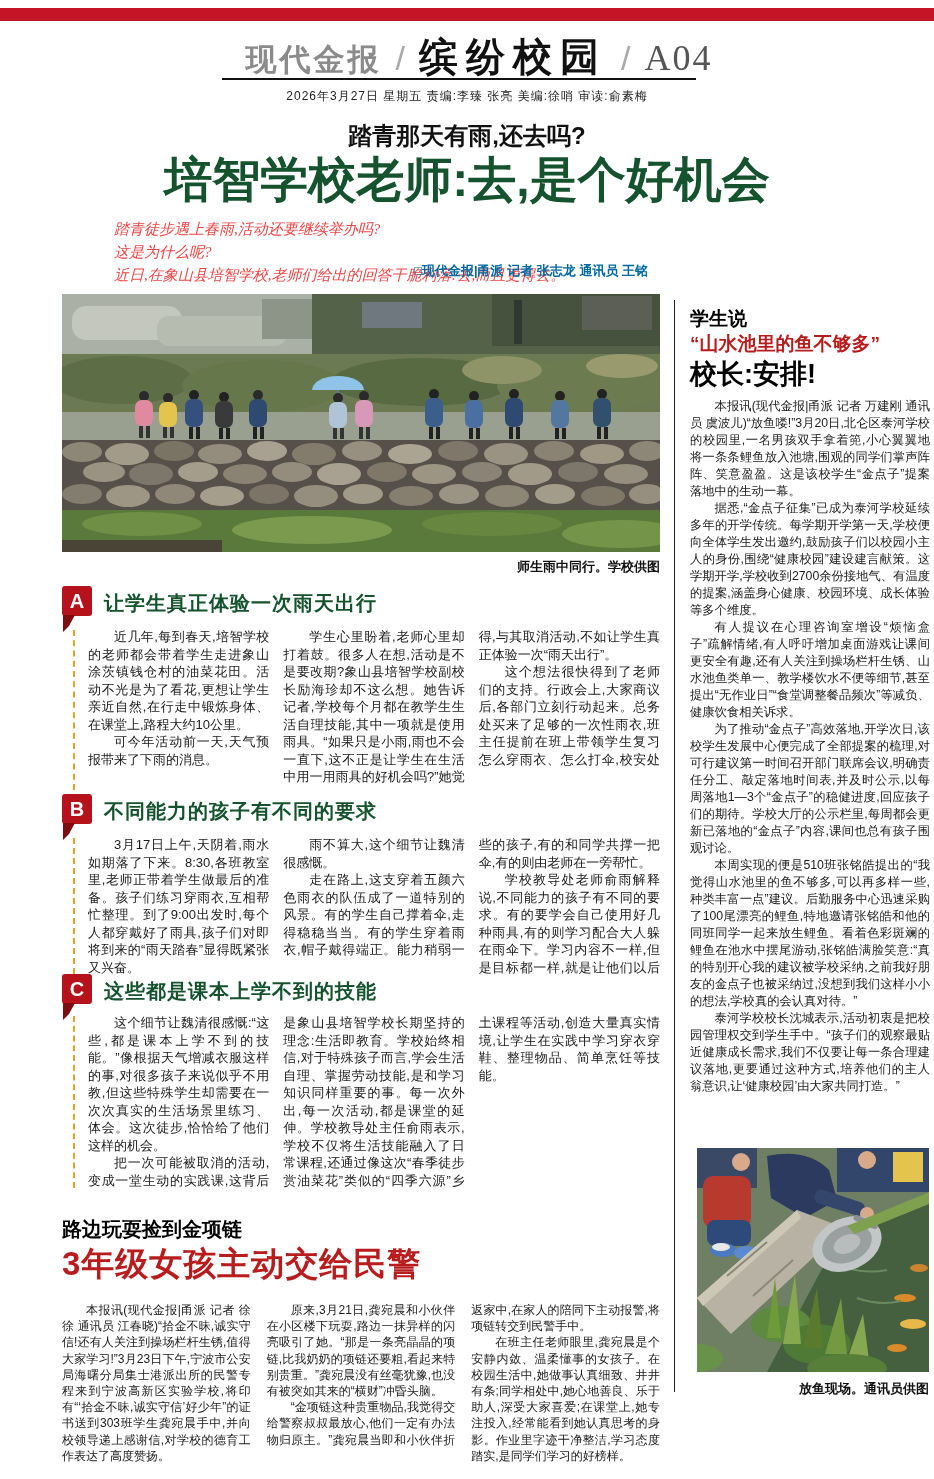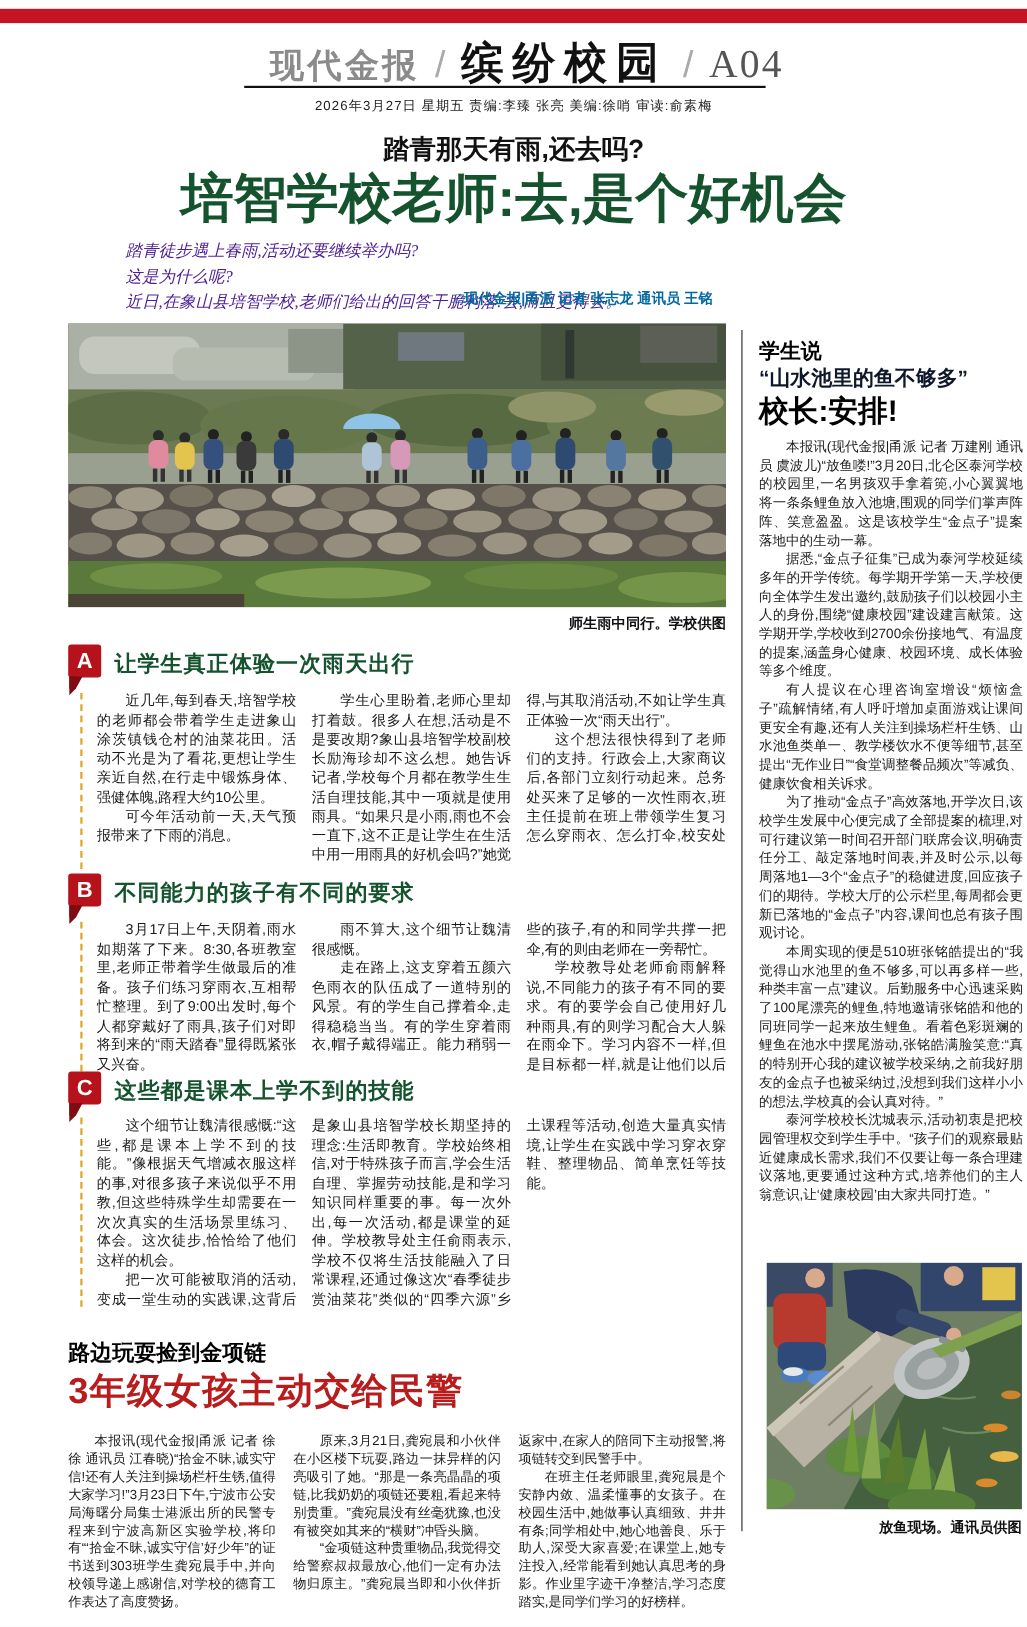--- a/index.html
+++ b/index.html
@@ -15,21 +15,21 @@
   .paper-name { font-size:31px; font-weight:bold; color:#8b8b8b; letter-spacing:3px; font-family:"Liberation Serif", serif; }
   .m-sep { font-size:34px; color:#aaaaaa; padding:0 14px; font-weight:normal; }
   .section-name { font-size:39px; font-weight:bold; color:#111; letter-spacing:8px; }
   .page-no { font-size:36px; color:#555; font-family:"Liberation Serif", serif; letter-spacing:2px; }
   .m-rule { position:absolute; left:222px; top:78px; width:474px; height:2px; background:#111; }
   .dateline { position:absolute; left:0; top:88px; width:934px; text-align:center; font-size:12px; color:#222; letter-spacing:1px; }
 
   
   .kicker { position:absolute; left:0; top:120px; width:934px; text-align:center; font-size:24px; font-weight:bold; color:#111; }
   .headline { position:absolute; left:0; top:148px; width:934px; text-align:center; font-size:48px; font-weight:900; color:#14532d; letter-spacing:0px; }
-  .lede { position:absolute; left:114px; top:218px; width:560px; font-family:"Liberation Serif", serif; font-style:italic; font-size:15px; line-height:23px; color:#4c1d95; }
+  .lede { position:absolute; left:114px; top:218px; width:560px; font-family:"Liberation Serif", serif; font-style:italic; font-size:15px; line-height:23px; color:#ef4444; }
   .byline { position:absolute; left:380px; top:262px; width:268px; text-align:right; font-size:13px; font-weight:bold; color:#0369a1; }
 
   
   .main-photo { position:absolute; left:62px; top:294px; width:598px; height:258px; overflow:hidden; background:#8a9078; }
   .main-caption { position:absolute; left:260px; top:558px; width:400px; text-align:right; font-size:13px; font-weight:bold; color:#111; }
   .right-photo { position:absolute; left:697px; top:1148px; width:232px; height:224px; overflow:hidden; background:#6f7f63; }
   .right-caption { position:absolute; left:689px; top:1380px; width:240px; text-align:right; font-size:13px; font-weight:bold; color:#111; }
 
   
   .marker { position:absolute; left:62px; width:30px; height:30px; background:#b5121b; color:#fff;
@@ -43,21 +43,21 @@
               font-size:13px; line-height:17.5px; text-align:justify; overflow:hidden; }
   .sec-body p, .r-body p, .b-body p { margin:0; text-indent:2em; }
 
   #secA-body { top:628px; height:166px; }
   #secB-body { top:836px; height:142px; }
   #secC-body { top:1014px; height:178px; }
 
   
   .v-divider { position:absolute; left:674px; top:300px; width:1px; height:1092px; background:#222; }
   .r-head1 { position:absolute; left:690px; top:306px; width:240px; font-size:19px; font-weight:bold; color:#000; }
-  .r-head2 { position:absolute; left:690px; top:331px; width:240px; font-size:19px; font-weight:bold; color:#0f172a; }
+  .r-head2 { position:absolute; left:690px; top:331px; width:240px; font-size:19px; font-weight:bold; color:#b91c1c; }
   .r-head3 { position:absolute; left:690px; top:356px; width:240px; font-size:27px; font-weight:900; color:#000; }
   .r-body  { position:absolute; left:690px; top:398px; width:240px; height:742px; overflow:hidden;
              font-size:12.3px; line-height:17px; text-align:justify; }
 
   
   .b-kicker { position:absolute; left:62px; top:1216px; font-size:20px; font-weight:bold; color:#000; }
   .b-headline { position:absolute; left:62px; top:1242px; font-size:33px; font-weight:900; color:#b91c1c; letter-spacing:1px; }
   .b-body { position:absolute; left:62px; top:1302px; width:598px; height:172px; column-count:3; column-gap:16px;
             column-fill:auto; font-size:12px; line-height:16.2px; text-align:justify; overflow:hidden; }
 </style>
@@ -235,21 +235,21 @@
       <ellipse cx="560" cy="240" rx="60" ry="14" fill="#74944a"></ellipse>
       <rect x="0" y="246" width="160" height="12" fill="#4a4436"></rect>
     </svg>
   </div>
   <div class="main-caption">师生雨中同行。学校供图</div>
 
   <div class="marker" style="top:586px;">A</div>
   <div class="sec-head" style="top:590px;">让学生真正体验一次雨天出行</div>
   <div class="dash-line" style="top:630px; height:160px;"></div>
   <div class="sec-body" id="secA-body">
-      <p>近几年,每到春天,培智学校的老师都会带着学生走进象山涂茨镇钱仓村的油菜花田。活动不光是为了看花,更想让学生亲近自然,在行走中锻炼身体、强健体魄,路程大约10公里。</p>
+      <p>近几年,每到春天,培智学校的老师都会带着学生走进象山涂茨镇钱仓村的油菜花田。活动不光是为了看花,更想让学生亲近自然,在行走中锻炼身体、在课堂上,路程大约10公里。</p>
       <p>可今年活动前一天,天气预报带来了下雨的消息。</p>
       <p>学生心里盼着,老师心里却打着鼓。很多人在想,活动是不是要改期?象山县培智学校副校长励海珍却不这么想。她告诉记者,学校每个月都在教学生生活自理技能,其中一项就是使用雨具。“如果只是小雨,雨也不会一直下,这不正是让学生在生活中用一用雨具的好机会吗?”她觉得,与其取消活动,不如让学生真正体验一次“雨天出行”。</p>
       <p>这个想法很快得到了老师们的支持。行政会上,大家商议后,各部门立刻行动起来。总务处买来了足够的一次性雨衣,班主任提前在班上带领学生复习怎么穿雨衣、怎么打伞,校安处仔细检查了安全预案,设想了雨天可能出现的各种情况。</p>
     </div>
 
   <div class="marker" style="top:794px;">B</div>
   <div class="sec-head" style="top:798px;">不同能力的孩子有不同的要求</div>
   <div class="dash-line" style="top:838px; height:136px;"></div>
   <div class="sec-body" id="secB-body">
       <p>3月17日上午,天阴着,雨水如期落了下来。8:30,各班教室里,老师正带着学生做最后的准备。孩子们练习穿雨衣,互相帮忙整理。到了9:00出发时,每个人都穿戴好了雨具,孩子们对即将到来的“雨天踏春”显得既紧张又兴奋。</p>

